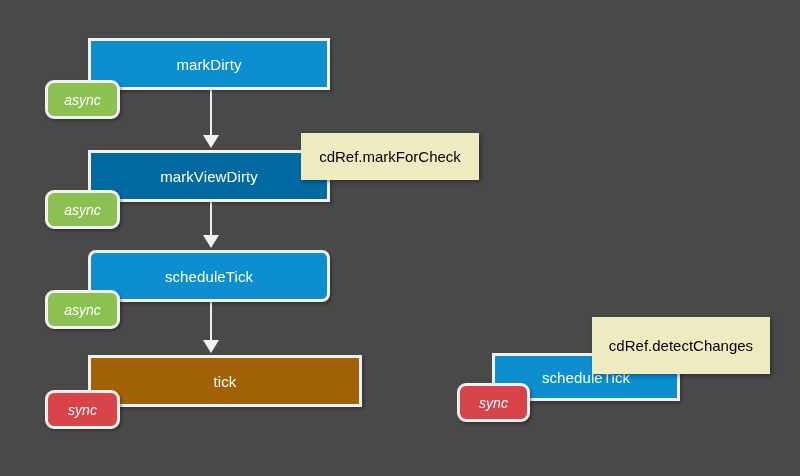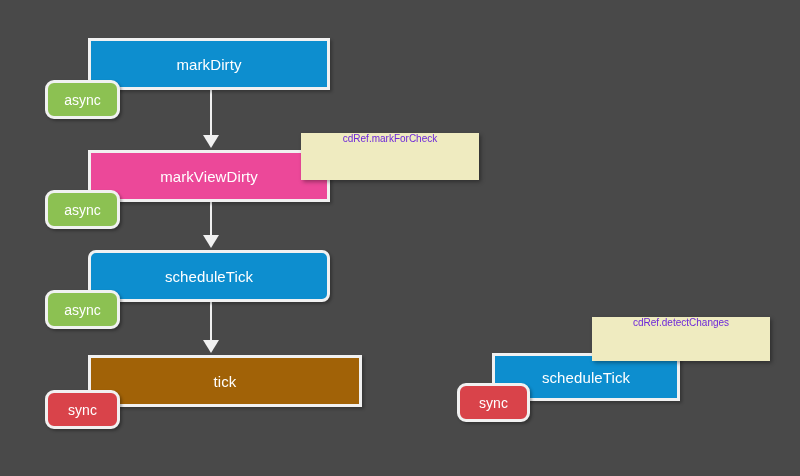--- a/index.html
+++ b/index.html
@@ -43,33 +43,35 @@
     border-radius: 9px;
     display: flex;
     align-items: center;
     justify-content: center;
     color: #ffffff;
     font-size: 14px;
     font-family: "Liberation Sans", sans-serif;
     border: 3px solid #f1f1f1;
     box-shadow: 2px 2px 3px rgba(0,0,0,0.3);
     z-index: 20;
+    font-style: italic;
   }
   .chip.async { background: #8cc152; }
   .chip.sync  { background: #d9434a; }
 
   
   .note {
     position: absolute;
     box-sizing: border-box;
     background: #efebc0;
-    color: #6d28d9;
-    font-size: 10px;
+    color: #000000;
+    font-size: 15px;
     font-family: "Liberation Sans", sans-serif;
     display: flex;
+    align-items: center;
     justify-content: center;
     box-shadow: 2px 2px 4px rgba(0,0,0,0.35);
     z-index: 30;
   }
 
   
   .arrow {
     position: absolute;
     z-index: 5;
   }
@@ -107,21 +109,21 @@
     <div class="head" style="border-top-color: rgb(241, 241, 241);"></div>
   </div>
   <div class="arrow" id="a2" style="left: 203px; top: 302px; width: 16px; height: 51px;">
     <div class="shaft" style="height: 39px; background: rgb(241, 241, 241);"></div>
     <div class="head" style="border-top-color: rgb(241, 241, 241);"></div>
   </div>
 
   <div class="node" id="n0" style="left: 88px; top: 38px; width: 242px; height: 52px; background: rgb(13, 142, 207); border-color: rgb(241, 241, 241);">
     <span>markDirty</span>
   </div>
-  <div class="node" id="n1" style="left: 88px; top: 150px; width: 242px; height: 52px; background: #ec4899; border-color: rgb(241, 241, 241);">
+  <div class="node" id="n1" style="left: 88px; top: 150px; width: 242px; height: 52px; background: #0369a1; border-color: rgb(241, 241, 241);">
     <span>markViewDirty</span>
   </div>
   <div class="node" id="n2" style="left: 88px; top: 250px; width: 242px; height: 52px; background: rgb(13, 142, 207); border-color: rgb(241, 241, 241); border-radius: 8px;">
     <span>scheduleTick</span>
   </div>
   <div class="node" id="n3" style="left: 88px; top: 355px; width: 274px; height: 52px; background: #a16207; border-color: rgb(241, 241, 241);">
     <span>tick</span>
   </div>
   <div class="node" id="n4" style="left: 492px; top: 353px; width: 188px; height: 48px; background: rgb(13, 142, 207); border-color: rgb(241, 241, 241);">
     <span>scheduleTick</span>
@@ -139,17 +141,17 @@
   <div class="chip sync" id="c3" style="left: 45px; top: 390px; width: 75px; height: 39px; background: rgb(217, 67, 74);">
     <span>sync</span>
   </div>
   <div class="chip sync" id="c4" style="left: 457px; top: 383px; width: 73px; height: 39px; background: rgb(217, 67, 74);">
     <span>sync</span>
   </div>
 
   <div class="note" id="t0" style="left: 301px; top: 133px; width: 178px; height: 47px; background: rgb(239, 235, 192);">
     <span>cdRef.markForCheck</span>
   </div>
-  <div class="note" id="t1" style="left: 592px; top: 317px; width: 178px; height: 44px; background: rgb(239, 235, 192);">
+  <div class="note" id="t1" style="left: 592px; top: 317px; width: 178px; height: 57px; background: rgb(239, 235, 192);">
     <span>cdRef.detectChanges</span>
   </div>
 
 </div>
 
 </body></html>

